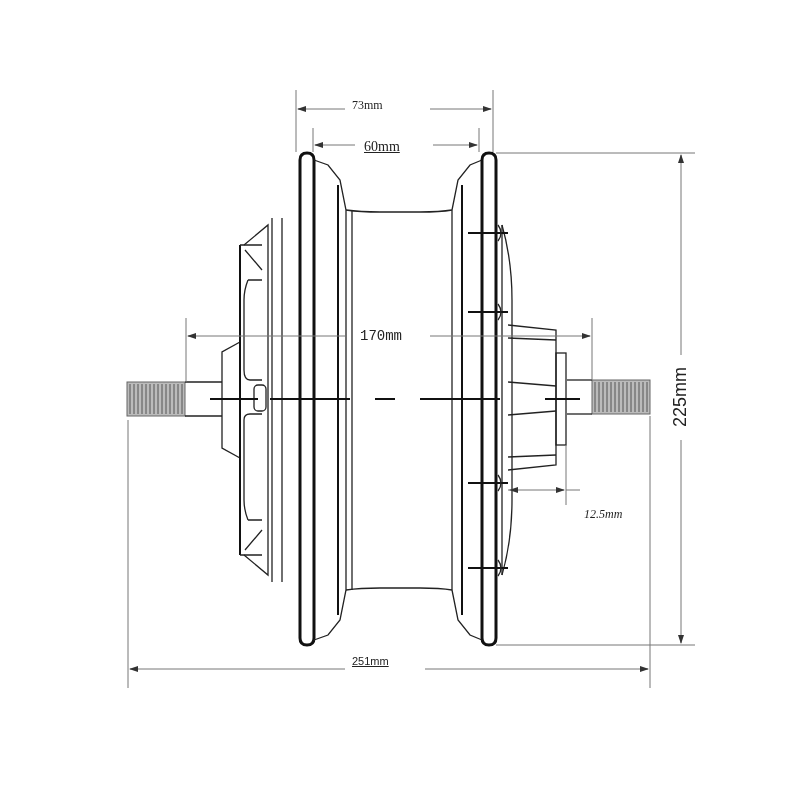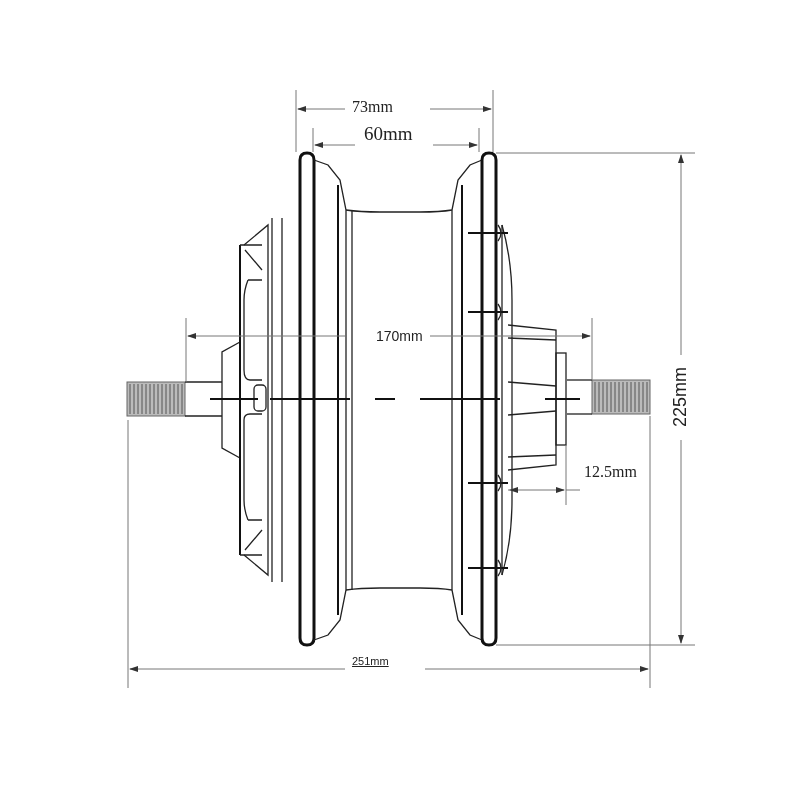--- a/index.html
+++ b/index.html
@@ -180,18 +180,18 @@
   <g>
     <line class="dim" x1="128" y1="420" x2="128" y2="688"></line>
     <line class="dim" x1="650" y1="416" x2="650" y2="688"></line>
     <line class="dim" x1="130" y1="669" x2="345" y2="669"></line>
     <line class="dim" x1="425" y1="669" x2="648" y2="669"></line>
     <polygon class="arrow" points="129,669 138,666 138,672"></polygon>
     <polygon class="arrow" points="649,669 640,666 640,672"></polygon>
   </g>
 </svg>
 
-<span class="label serif" style="left:352px;top:99px;font-size:16px;">73mm</span>
-<span class="label serif" style="left:364px;top:124px;font-size:19px;">60mm</span>
-<span class="label sans" style="left:376px;top:329px;font-size:14px;">170mm</span>
-<span class="label serif" style="left:584px;top:464px;font-size:16px;">12.5mm</span>
+<span class="label serif" style="left:352px;top:99px;font-size:12px;">73mm</span>
+<span class="label serif" style="left:364px;top:140px;font-size:14px;text-decoration:underline;">60mm</span>
+<span class="label sans" style="left:360px;top:329px;font-size:14px;font-family:Liberation Mono, monospace;">170mm</span>
+<span class="label serif" style="left:584px;top:508px;font-size:12px;font-style:italic;">12.5mm</span>
 <span class="label sans" style="left:352px;top:656px;font-size:11px;text-decoration:underline;">251mm</span>
 <span class="label sans" style="left:650px;top:388px;font-size:18px;transform:rotate(-90deg);transform-origin:center;">225mm</span>
 
 </body></html>

